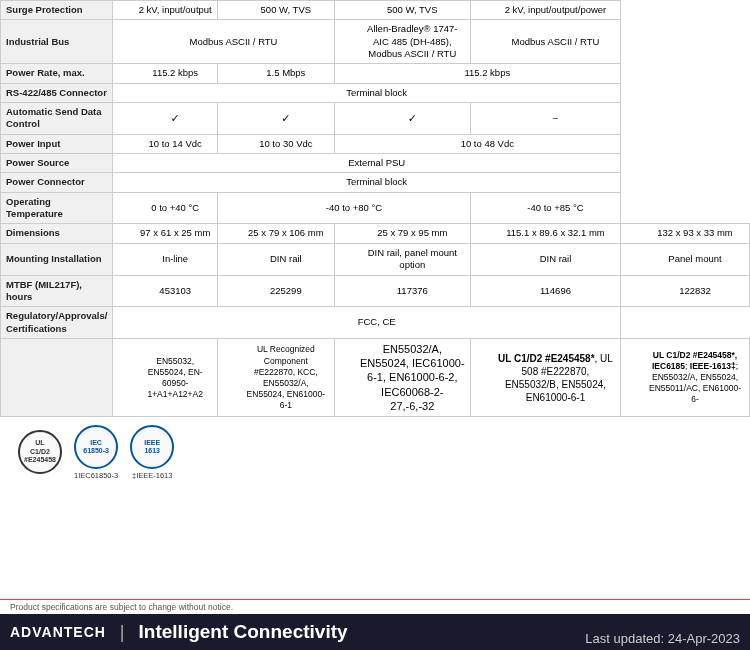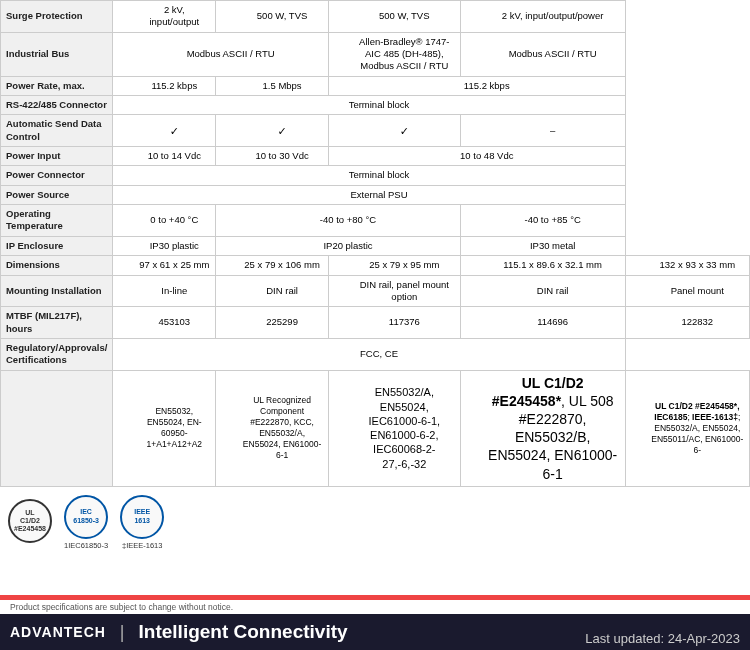--- a/index.html
+++ b/index.html
@@ -95,28 +95,29 @@
     }
 
     .footer-note {
       position: fixed;
       bottom: 36px;
       width: 750px;
       background: #fff;
       font-size: 8.5px;
       color: #555;
       padding: 2px 10px;
-      border-top: 5px solid #ef4444;
+      border-top: 1px solid #ef4444;
     }
 
     .cert-images {
       display: flex;
       align-items: center;
       gap: 12px;
       padding: 8px 16px 4px 0;
+      margin-left: 10px;
     }
 
     .cert-box {
       display: flex;
       flex-direction: column;
       align-items: center;
       font-size: 7.5px;
       color: #333;
       text-align: center;
     }
@@ -191,42 +192,36 @@
       </tr>
 
       <tr>
         <td class="row-label">Power Input</td>
         <td class="center">10 to 14  Vdc</td>
         <td class="center">10 to 30 Vdc</td>
         <td class="center" colspan="2">10 to 48 Vdc</td>
       </tr>
 
       <tr>
+        <td class="row-label">Power Source</td>
+        <td class="center" colspan="4">External PSU</td>
+      </tr>
+
+      <tr>
         <td class="row-label">Power Connector</td>
         <td class="center" colspan="4">Terminal block</td>
-      </tr>
-
-      <tr>
-        <td class="row-label">Power Source</td>
-        <td class="center" colspan="4">External PSU</td>
       </tr>
 
       <tr>
         <td class="row-label">Operating Temperature</td>
         <td class="center">0 to +40 °C</td>
         <td class="center" colspan="2">-40 to +80 °C</td>
         <td class="center">-40 to +85 °C</td>
       </tr>
 
-      <tr>
-        <td class="row-label">IP Enclosure</td>
-        <td class="center">IP30 plastic</td>
-        <td class="center" colspan="2">IP20 plastic</td>
-        <td class="center">IP30 metal</td>
-      </tr>
 
       <tr>
         <td class="row-label">Dimensions</td>
         <td class="center">97 x 61 x 25 mm</td>
         <td class="center">25 x 79 x 106 mm</td>
         <td class="center">25 x 79 x 95 mm</td>
         <td class="center">115.1 x 89.6 x 32.1 mm</td>
         <td class="center">132 x 93 x 33 mm</td>
       </tr>
 
@@ -251,21 +246,21 @@
       <tr>
         <td class="row-label">Regulatory/Approvals/ Certifications</td>
         <td class="center" colspan="4">FCC, CE</td>
       </tr>
 
       <tr>
         <td class="row-label"></td>
         <td class="center" style="font-size:8.5px;">EN55032, EN55024, EN-60950-1+A1+A12+A2</td>
         <td class="center" style="font-size:8.5px;text-align:center;">UL Recognized Component #E222870, KCC, EN55032/A, EN55024, EN61000-6-1</td>
         <td class="center" style="font-size:11px;">EN55032/A, EN55024, IEC61000-6-1, EN61000-6-2, IEC60068-2-27,-6,-32</td>
-        <td class="center" style="font-size:14px;"><span class="bold">UL C1/D2 #E245458*</span>, UL 508 #E222870, EN55032/B, EN55024, EN61000-6-1</td>
+        <td class="center" style="font-size:10px;"><span class="bold">UL C1/D2 #E245458*</span>, UL 508 #E222870, EN55032/B, EN55024, EN61000-6-1</td>
         <td class="center" style="font-size:8.5px;"><span class="bold">UL C1/D2 #E245458*, IEC6185</span>; <span class="bold">IEEE-1613‡</span>; EN55032/A, EN55024, EN55011/AC, EN61000-6-</td>
       </tr>
     </tbody>
   </table>
 
   <div class="cert-images" style="padding-left: 8px;">
 
     <div class="cert-box">
       <div class="cert-icon" style="border-radius:50%; width:44px; height:44px; border: 2px solid #333;">
         <span style="font-size:7px; font-weight:bold; color:#333; text-align:center; line-height:1.2;">UL<br>C1/D2<br>#E245458</span>

